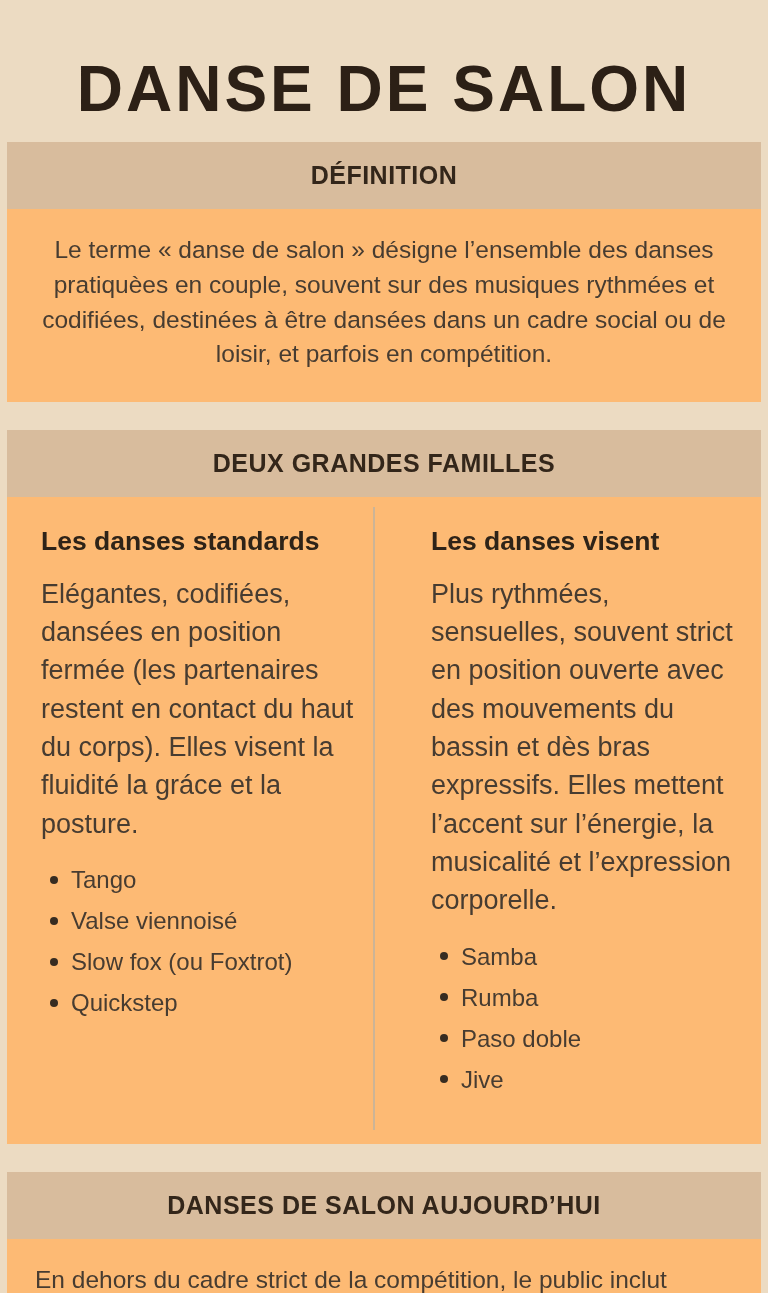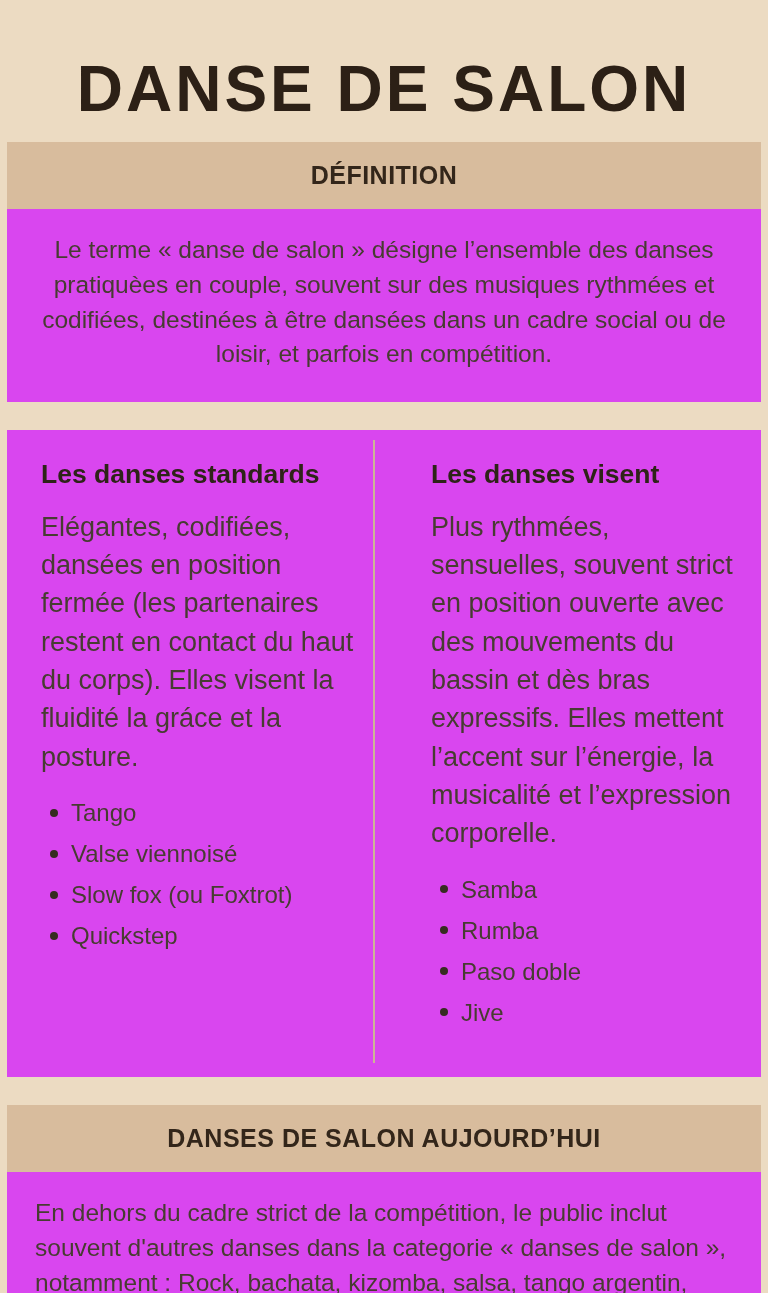--- a/index.html
+++ b/index.html
@@ -31,21 +31,21 @@
     background:#d8bc9d;
     text-align:center;
     font-size:25px;
     font-weight:700;
     letter-spacing:0.5px;
     color:#33261a;
     padding:19px 10px;
   }
 
   .panel {
-    background:#d946ef;
+    background:#fdba74;
     font-size:24.5px;
     line-height:1.42;
     color:#473c31;
   }
   .panel.text { padding:24px 28px 30px 28px; }
   .panel.centered { text-align:center; }
 
   .columns { display:flex; align-items:stretch; }
   .col { flex:1; padding:26px 18px 40px 34px; }
   .col.right { padding-left:56px; padding-right:16px; }
@@ -89,20 +89,21 @@
 <div class="page">
 
   <h1 class="title">DANSE DE SALON</h1>
 
   <div class="section">
     <div class="band">DÉFINITION</div>
     <div class="panel text centered">Le terme « danse de salon » désigne l’ensemble des danses pratiquèes en couple, souvent sur des musiques rythmées et codifiées, destinées à être dansées dans un cadre social ou de loisir, et parfois en compétition.</div>
   </div>
 
   <div class="section">
+    <div class="band">DEUX GRANDES FAMILLES</div>
     <div class="panel columns">
       <div class="col left">
         <h3>Les danses standards</h3>
         <p>Elégantes, codifiées, dansées en position fermée (les partenaires restent en contact du haut du corps). Elles visent la fluidité la gráce et la posture.</p>
         <ul>
             <li>Tango</li>
             <li>Valse viennoisé</li>
             <li>Slow fox (ou Foxtrot)</li>
             <li>Quickstep</li>
           </ul>

